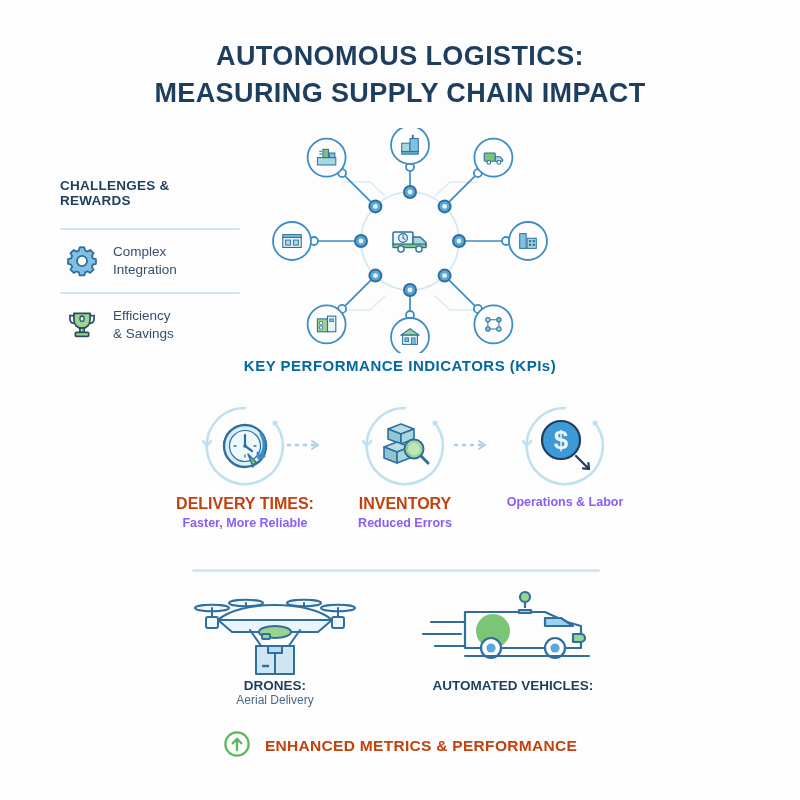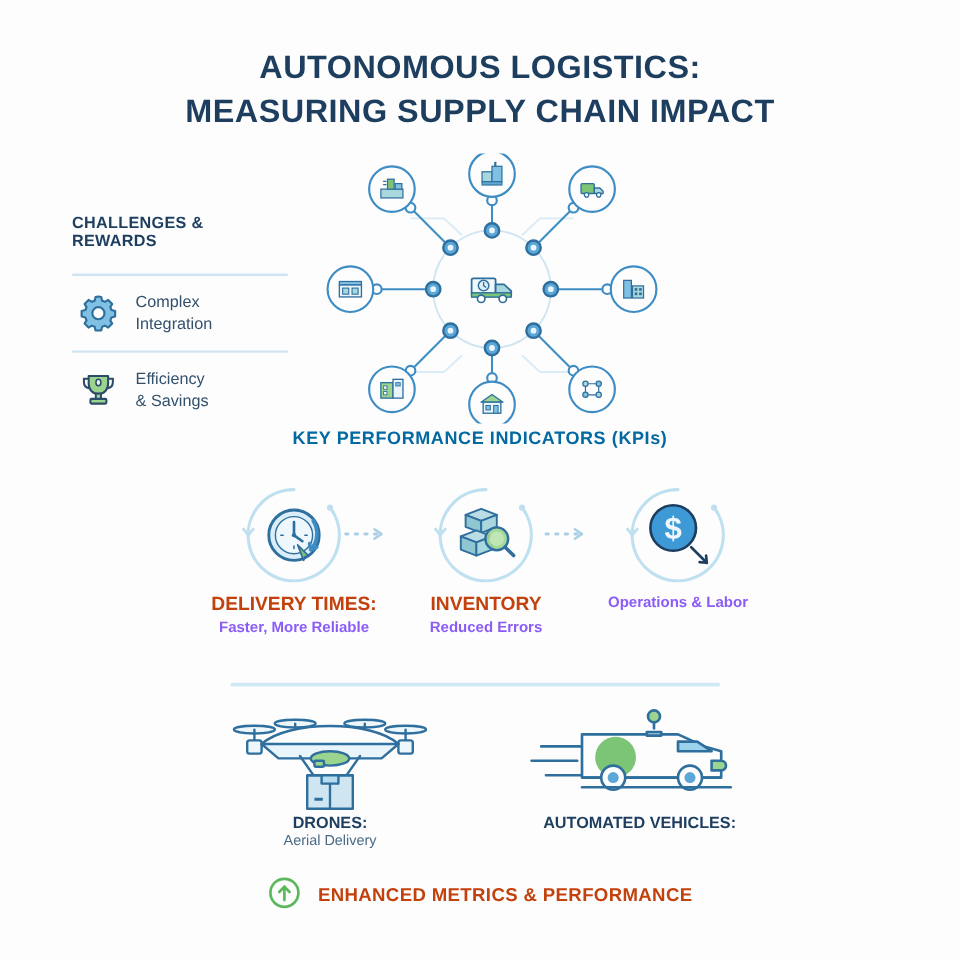--- a/index.html
+++ b/index.html
@@ -361,21 +361,21 @@
         <path d="M76 60 h38 M95 60 v28" fill="none"></path>
         <rect x="88" y="60" width="14" height="7" fill="#b6dced"></rect>
         <path d="M82 80 h7" fill="none" stroke-width="2.4"></path>
       </g>
     </svg>
   </div>
   <div class="veh-title">DRONES:</div>
   <div class="veh-sub">Aerial Delivery</div>
 </div>
 
-<div class="veh" style="left:418px;top:586px;">
+<div class="veh" style="left:398px;top:586px;">
   <div class="veh-art">
     <svg width="200" height="92" viewBox="0 0 200 92">
       <g stroke="#2f6f9e" stroke-width="2.2" fill="none" stroke-linecap="round">
         <path d="M18 36 H54 M10 48 H48 M22 60 H52"></path>
       </g>
       <g stroke="#2f6f9e" stroke-width="2.2" stroke-linejoin="round">
         <path d="M52 26 H132 l22 10 14 4 v22 H52z" fill="#fdfdfe"></path>
         <path d="M132 32 h16 l12 8 h-28z" fill="#9cd2ec"></path>
         <circle cx="80" cy="45" r="17" fill="#7cc576" stroke="none"></circle>
         <path d="M52 62 H168" fill="none"></path>

